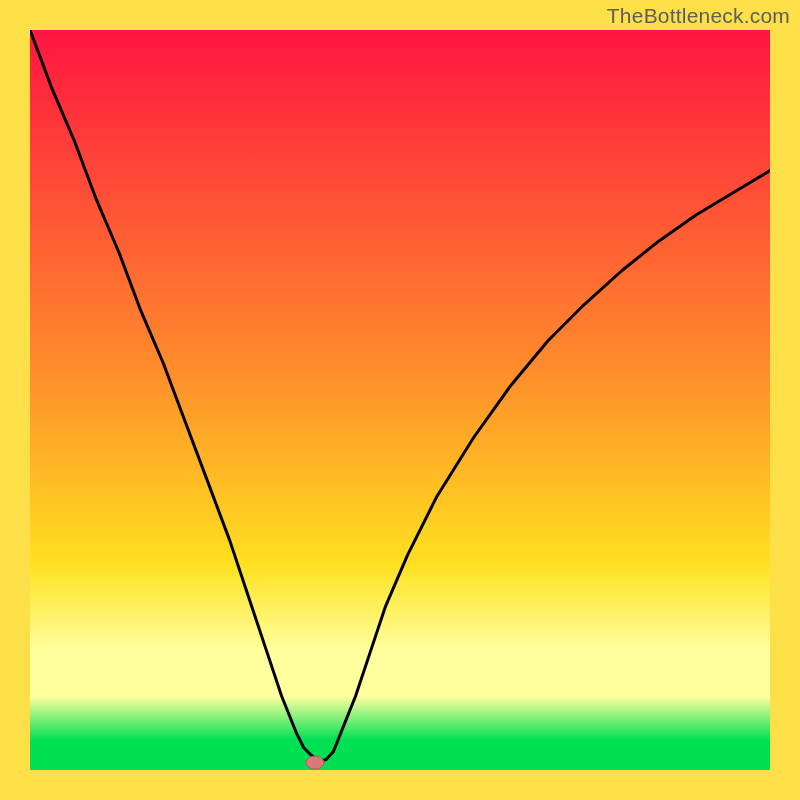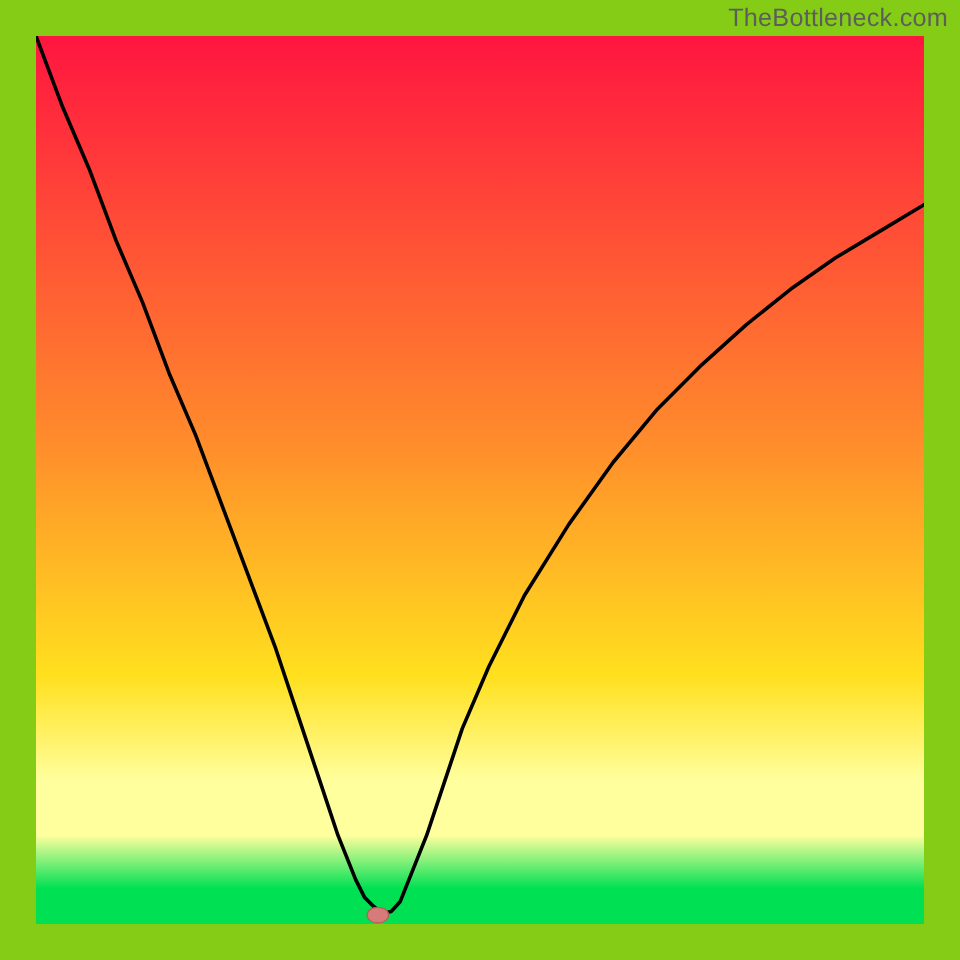--- a/index.html
+++ b/index.html
@@ -1,16 +1,16 @@
 <!DOCTYPE html>
 <html><head>
 <meta charset="utf-8">
 <style>
   html,body{margin:0;padding:0;width:800px;height:800px;background:#000;}
-  .frame{position:absolute;left:0;top:0;width:800px;height:800px;background:#84cc16;}
+  .frame{position:absolute;left:0;top:0;width:800px;height:800px;background:#fde047;}
   .plot{position:absolute;left:30px;top:30px;width:740px;height:740px;overflow:hidden;}
   .attribution{position:absolute;top:4px;right:10px;font:21px Arial,Helvetica,sans-serif;color:#5d5d5d;letter-spacing:0.2px;}
   svg{display:block;}
 </style>
 </head>
 <body>
 
 <div class="frame">
   <div class="attribution">TheBottleneck.com</div>
   <div class="plot">

